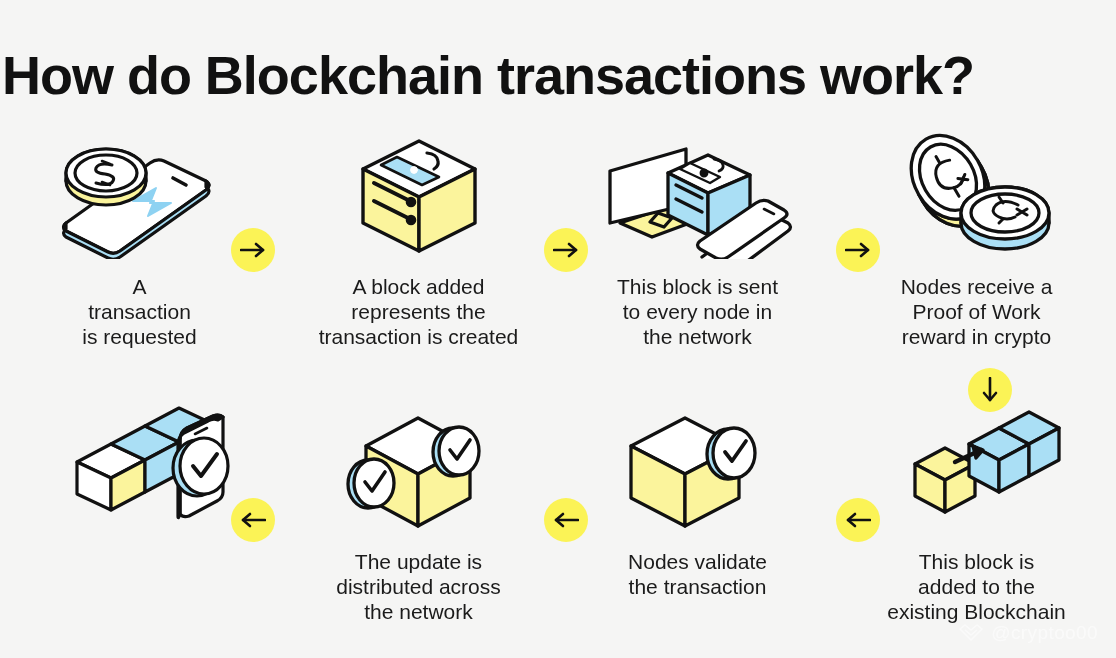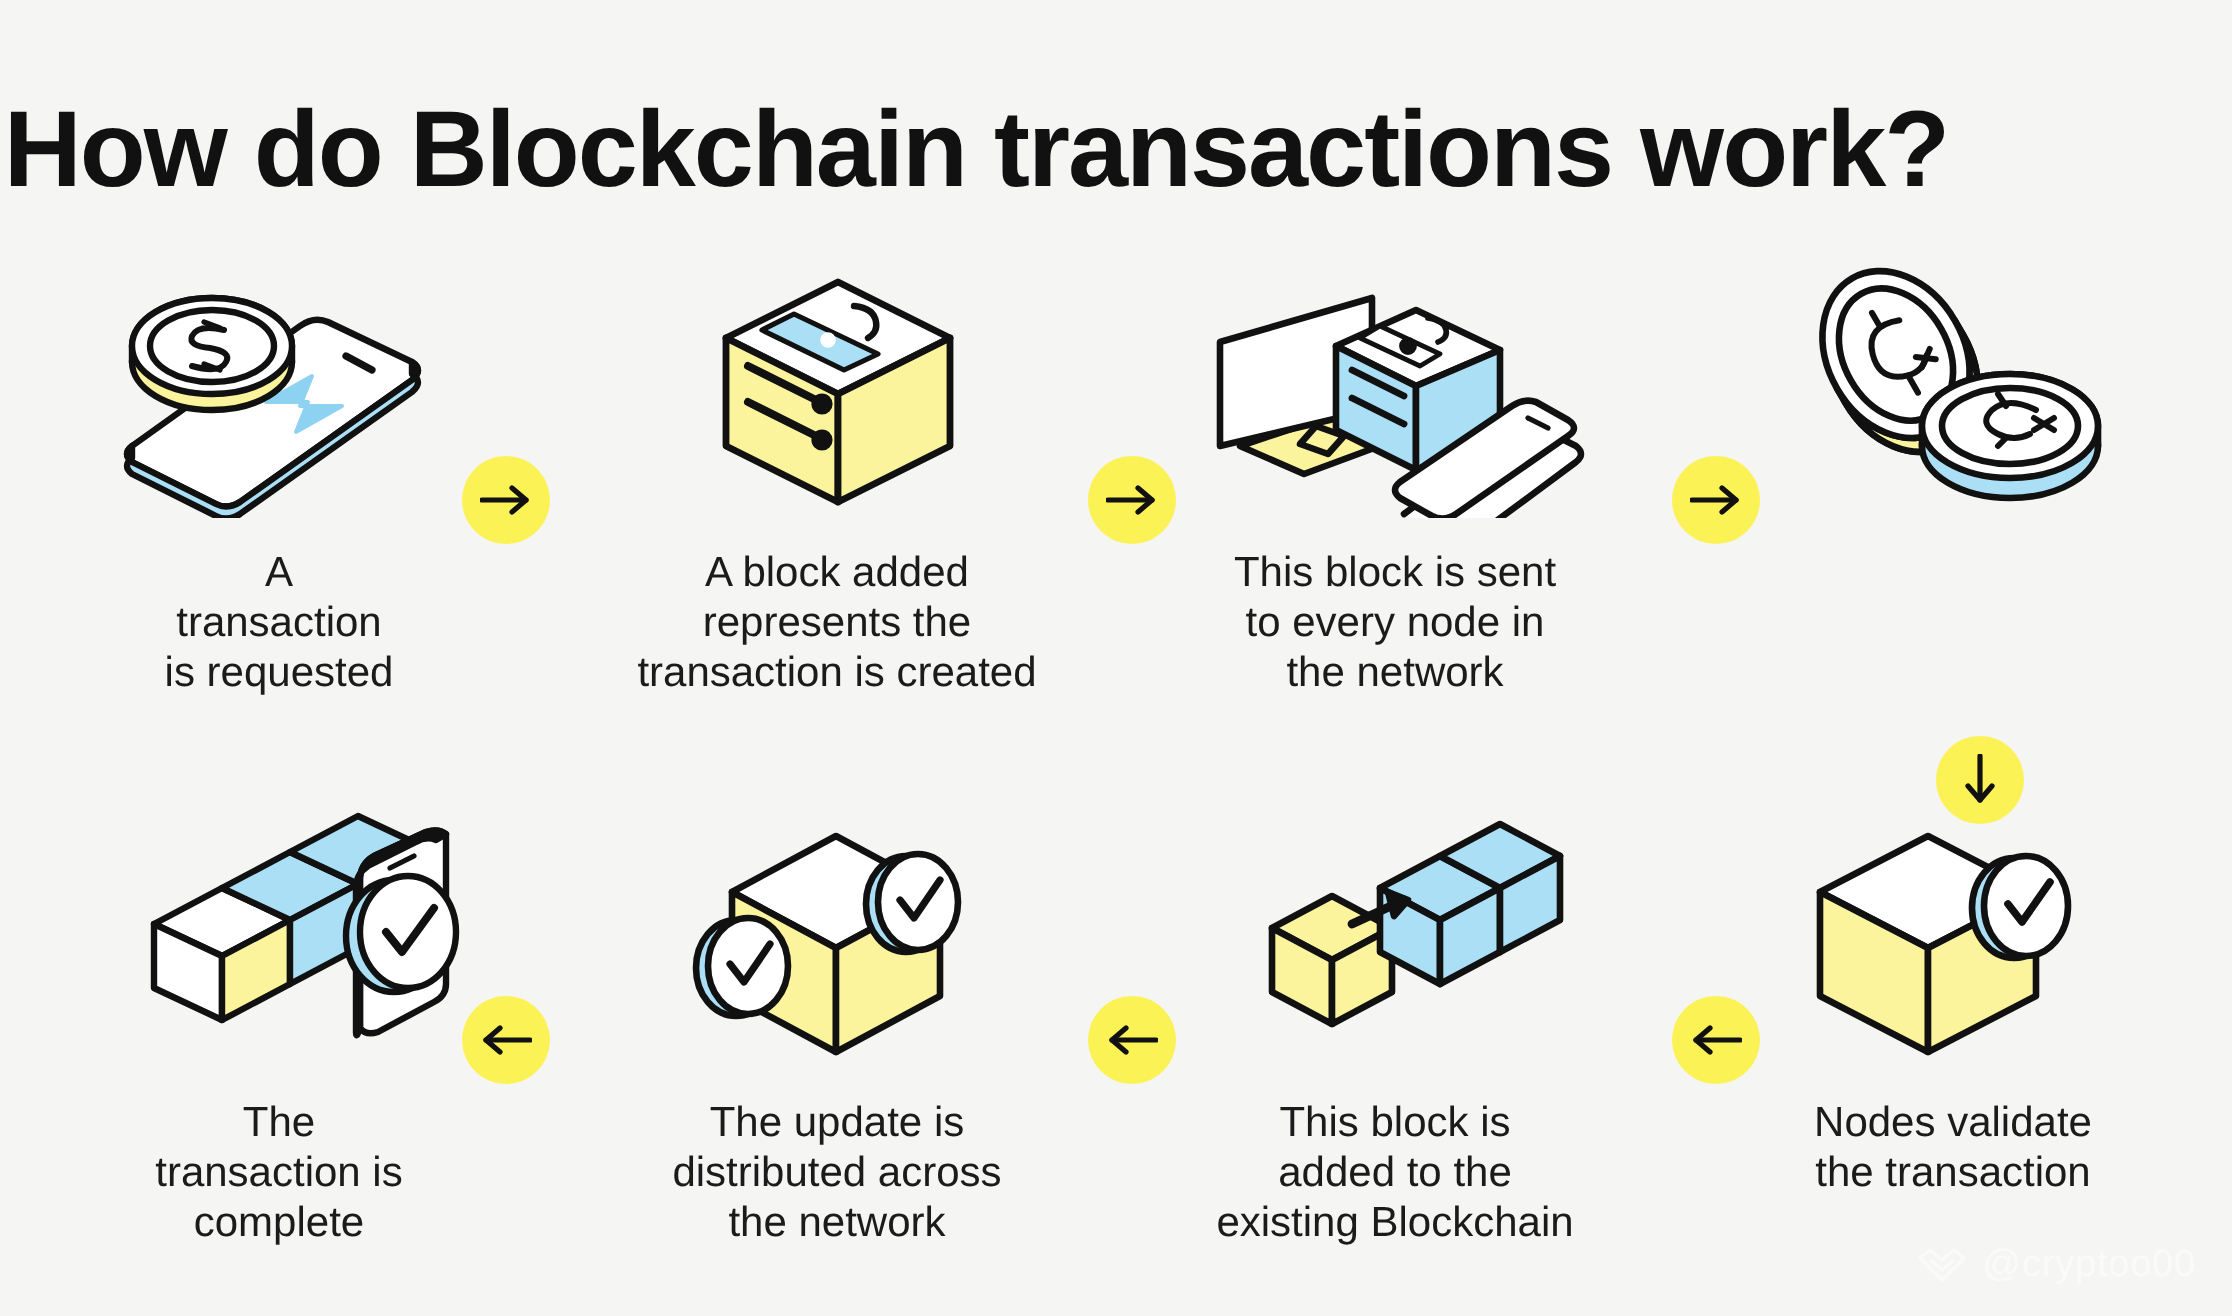--- a/index.html
+++ b/index.html
@@ -164,20 +164,23 @@
             <ellipse cx="118" cy="82" rx="44" ry="26" fill="#ffffff"></ellipse>
             <ellipse cx="118" cy="82" rx="34" ry="19" fill="#ffffff"></ellipse>
             <g fill="none" stroke-width="3">
               <path d="M131 74 q-14 -7 -22 0 q-7 7 3 12 q8 4 16 0"></path>
               <path d="M112 66 L116 72 M112 92 L116 88"></path>
               <path d="M130 84 L140 78 M130 78 L140 84"></path>
             </g>
           </g>
         </svg>
       </div>
+      <div class="caption">Nodes receive a
+Proof of Work
+reward in crypto</div>
     </div>
   </div>
 
   <div class="row row2">
 
     <div class="step">
       <div class="art">
         <svg width="205" height="128" viewBox="0 0 205 128">
           <g stroke="#111" stroke-width="3.2" stroke-linejoin="round" stroke-linecap="round">
             <path d="M40 56 L74 38 L108 54 L74 72 Z" fill="#ffffff"></path>
@@ -189,23 +192,20 @@
             <path d="M142 36 L176 18 L176 50 L142 68 Z" fill="#aadff5"></path>
             <path d="M150 22 L176 10 Q182 8 186 11 L186 86 Q186 92 180 95 L152 110 Q146 112 143 108 L143 34 Q143 26 150 22 Z" fill="#ffffff"></path>
             <path d="M143 34 Q143 26 150 22 L176 10 Q182 8 186 11 L181 14 Q176 12 171 15 L147 27 Q141 31 141 38 L141 110 Q141 114 143 108 Z" fill="#111"></path>
             <path d="M158 28 L170 22" stroke-width="2.6"></path>
             <ellipse cx="160" cy="62" rx="24" ry="28" fill="#aadff5"></ellipse>
             <ellipse cx="167" cy="60" rx="24" ry="28" fill="#ffffff"></ellipse>
             <path d="M156 60 L164 70 L180 48" fill="none" stroke-width="4"></path>
           </g>
         </svg>
       </div>
-      <div class="caption">The
-transaction is
-complete</div>
     </div>
 
     <div class="step">
       <div class="art">
         <svg width="175" height="128" viewBox="0 0 175 128">
           <g stroke="#111" stroke-width="3.3" stroke-linejoin="round" stroke-linecap="round">
             <path d="M87 12 L139 40 L87 68 L35 40 Z" fill="#ffffff"></path>
             <path d="M35 40 L87 68 L87 120 L35 92 Z" fill="#fbf49c"></path>
             <path d="M139 40 L87 68 L87 120 L139 92 Z" fill="#fbf49c"></path>
             <ellipse cx="37" cy="78" rx="20" ry="24" fill="#aadff5"></ellipse>
@@ -213,20 +213,37 @@
             <path d="M34 76 L41 85 L54 66" fill="none" stroke-width="3.6"></path>
             <ellipse cx="122" cy="46" rx="20" ry="24" fill="#aadff5"></ellipse>
             <ellipse cx="128" cy="45" rx="20" ry="24" fill="#ffffff"></ellipse>
             <path d="M119 44 L126 53 L139 34" fill="none" stroke-width="3.6"></path>
           </g>
         </svg>
       </div>
       <div class="caption">The update is
 distributed across
 the network</div>
+    </div>
+
+    <div class="step">
+      <div class="art">
+        <svg width="170" height="128" viewBox="0 0 170 128">
+          <g stroke="#111" stroke-width="3.3" stroke-linejoin="round" stroke-linecap="round">
+            <path d="M72 12 L126 40 L72 68 L18 40 Z" fill="#ffffff"></path>
+            <path d="M18 40 L72 68 L72 120 L18 92 Z" fill="#fbf49c"></path>
+            <path d="M126 40 L72 68 L72 120 L126 92 Z" fill="#fbf49c"></path>
+            <ellipse cx="115" cy="48" rx="21" ry="25" fill="#aadff5"></ellipse>
+            <ellipse cx="121" cy="47" rx="21" ry="25" fill="#ffffff"></ellipse>
+            <path d="M112 46 L119 55 L133 35" fill="none" stroke-width="3.8"></path>
+          </g>
+        </svg>
+      </div>
+      <div class="caption">Nodes validate
+the transaction</div>
     </div>
 
     <div class="step">
       <div class="art">
         <svg width="200" height="128" viewBox="0 0 200 128">
           <g stroke="#111" stroke-width="3.3" stroke-linejoin="round" stroke-linecap="round">
             <path d="M38 58 L68 42 L98 58 L68 74 Z" fill="#fbf49c"></path>
             <path d="M38 58 L68 74 L68 106 L38 90 Z" fill="#fbf49c"></path>
             <path d="M98 58 L68 74 L68 106 L98 90 Z" fill="#fbf49c"></path>
             <path d="M92 38 L122 22 L152 38 L122 54 Z" fill="#aadff5"></path>
@@ -236,37 +253,20 @@
             <path d="M152 38 L182 22 L182 54 L152 70 Z" fill="#aadff5"></path>
             <path d="M78 56 L104 44" fill="none" stroke-width="4.4"></path>
             <path d="M96 40 L106 44 L99 52 Z" fill="#111"></path>
           </g>
         </svg>
       </div>
       <div class="caption">This block is
 added to the
 existing Blockchain</div>
     </div>
-
-    <div class="step">
-      <div class="art">
-        <svg width="170" height="128" viewBox="0 0 170 128">
-          <g stroke="#111" stroke-width="3.3" stroke-linejoin="round" stroke-linecap="round">
-            <path d="M72 12 L126 40 L72 68 L18 40 Z" fill="#ffffff"></path>
-            <path d="M18 40 L72 68 L72 120 L18 92 Z" fill="#fbf49c"></path>
-            <path d="M126 40 L72 68 L72 120 L126 92 Z" fill="#fbf49c"></path>
-            <ellipse cx="115" cy="48" rx="21" ry="25" fill="#aadff5"></ellipse>
-            <ellipse cx="121" cy="47" rx="21" ry="25" fill="#ffffff"></ellipse>
-            <path d="M112 46 L119 55 L133 35" fill="none" stroke-width="3.8"></path>
-          </g>
-        </svg>
-      </div>
-      <div class="caption">Nodes validate
-the transaction</div>
-    </div>
   </div>
 
   <div class="badge" style="left:231px;top:228px;">
     <svg width="26" height="16" viewBox="0 0 26 16">
       <g stroke="#111" stroke-width="2.6" fill="none" stroke-linecap="round" stroke-linejoin="round">
         <path d="M1 8 L23 8"></path>
           <path d="M16 2 L23 8 L16 14"></path>
       </g>
     </svg>
   </div>

